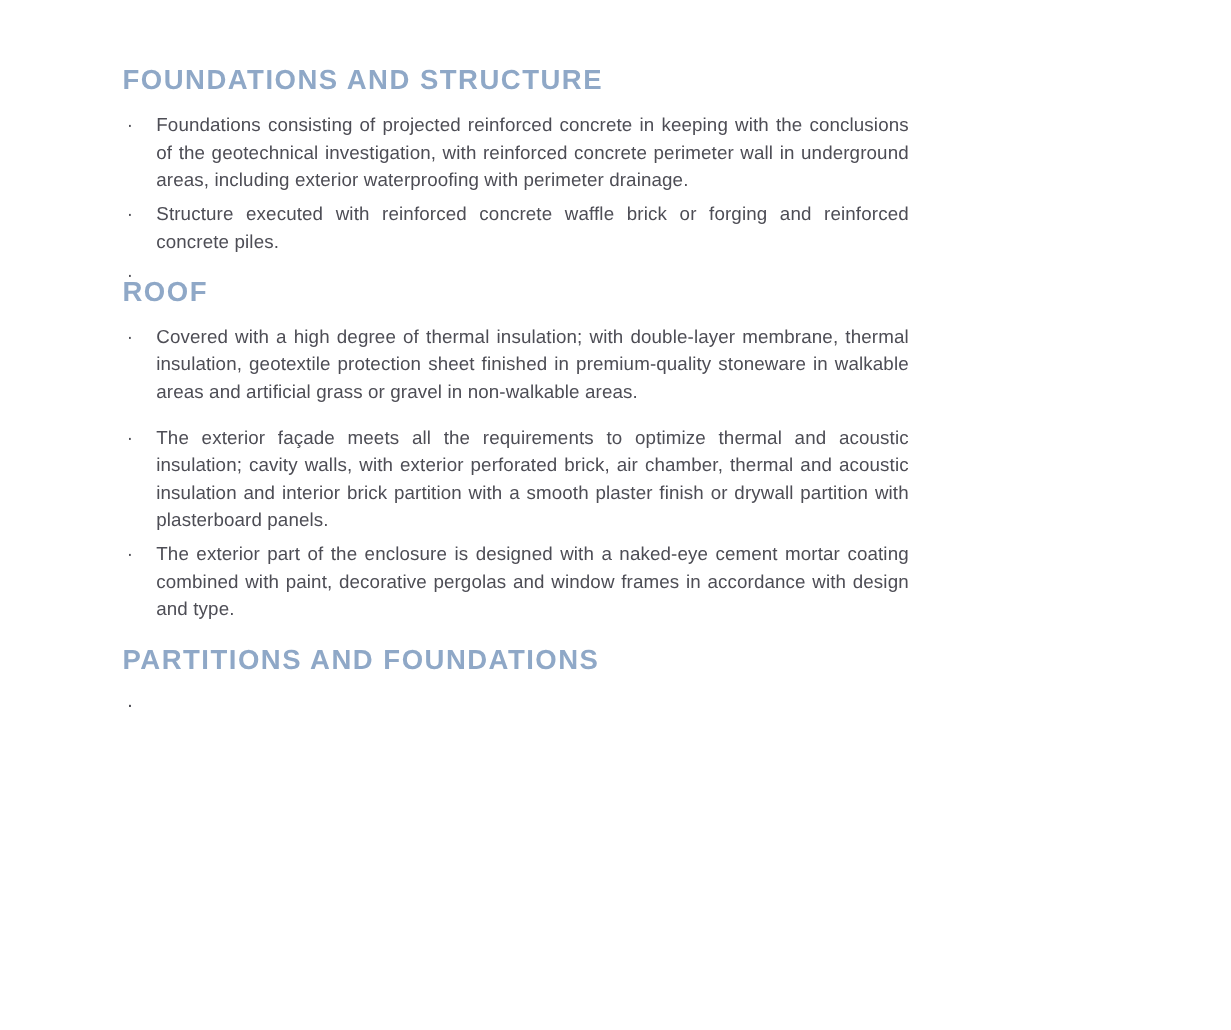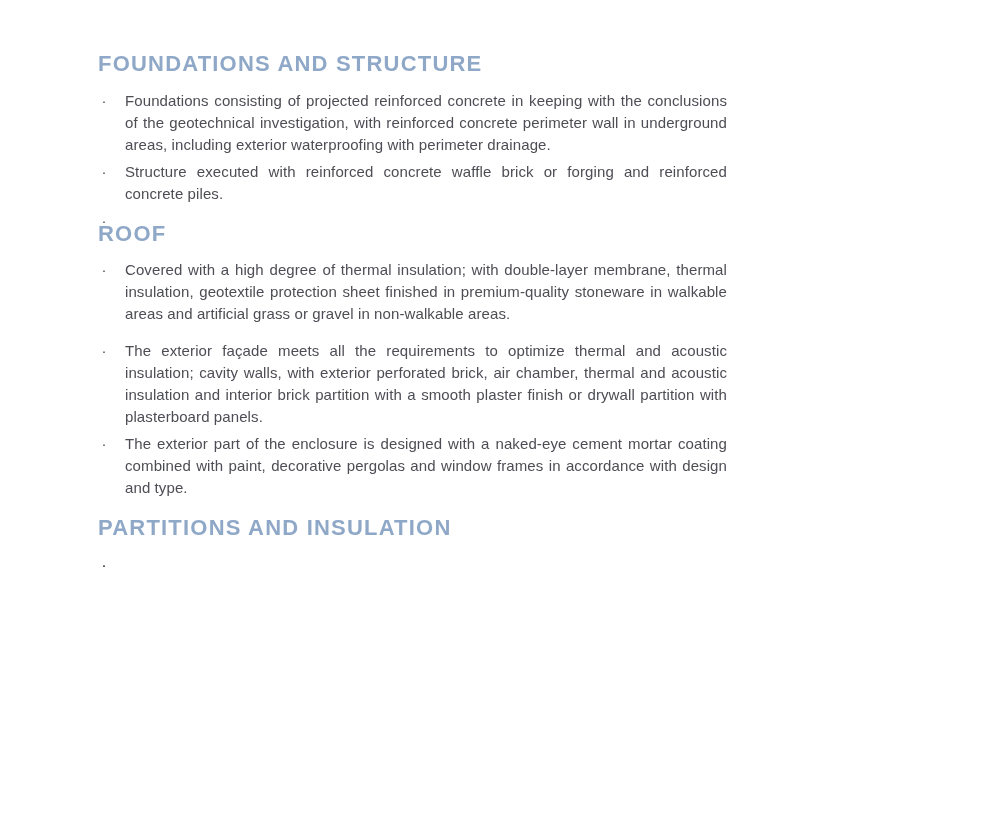--- a/index.html
+++ b/index.html
@@ -97,21 +97,21 @@
         <span>The exterior façade meets all the requirements to optimize thermal and acoustic insulation; cavity walls, with exterior perforated brick, air chamber, thermal and acoustic insulation and interior brick partition with a smooth plaster finish or drywall partition with plasterboard panels.</span>
       </div>
       <div class="bullet">
         <span class="bullet-dot">·</span>
         <span>The exterior part of the enclosure is designed with a naked-eye cement mortar coating combined with paint, decorative pergolas and window frames in accordance with design and type.</span>
       </div>
     </div>
   </div>
 
   <div class="section">
-    <h2 class="section-heading">PARTITIONS AND INSULATION</h2>
+    <h2 class="section-heading">PARTITIONS AND FOUNDATIONS</h2>
     <div class="bullet-list">
       <div class="bullet">
         <span class="bullet-dot">·</span>
       </div>
       <div class="bullet">
         <span class="bullet-dot">·</span>
       </div>
     </div>
   </div>
 

